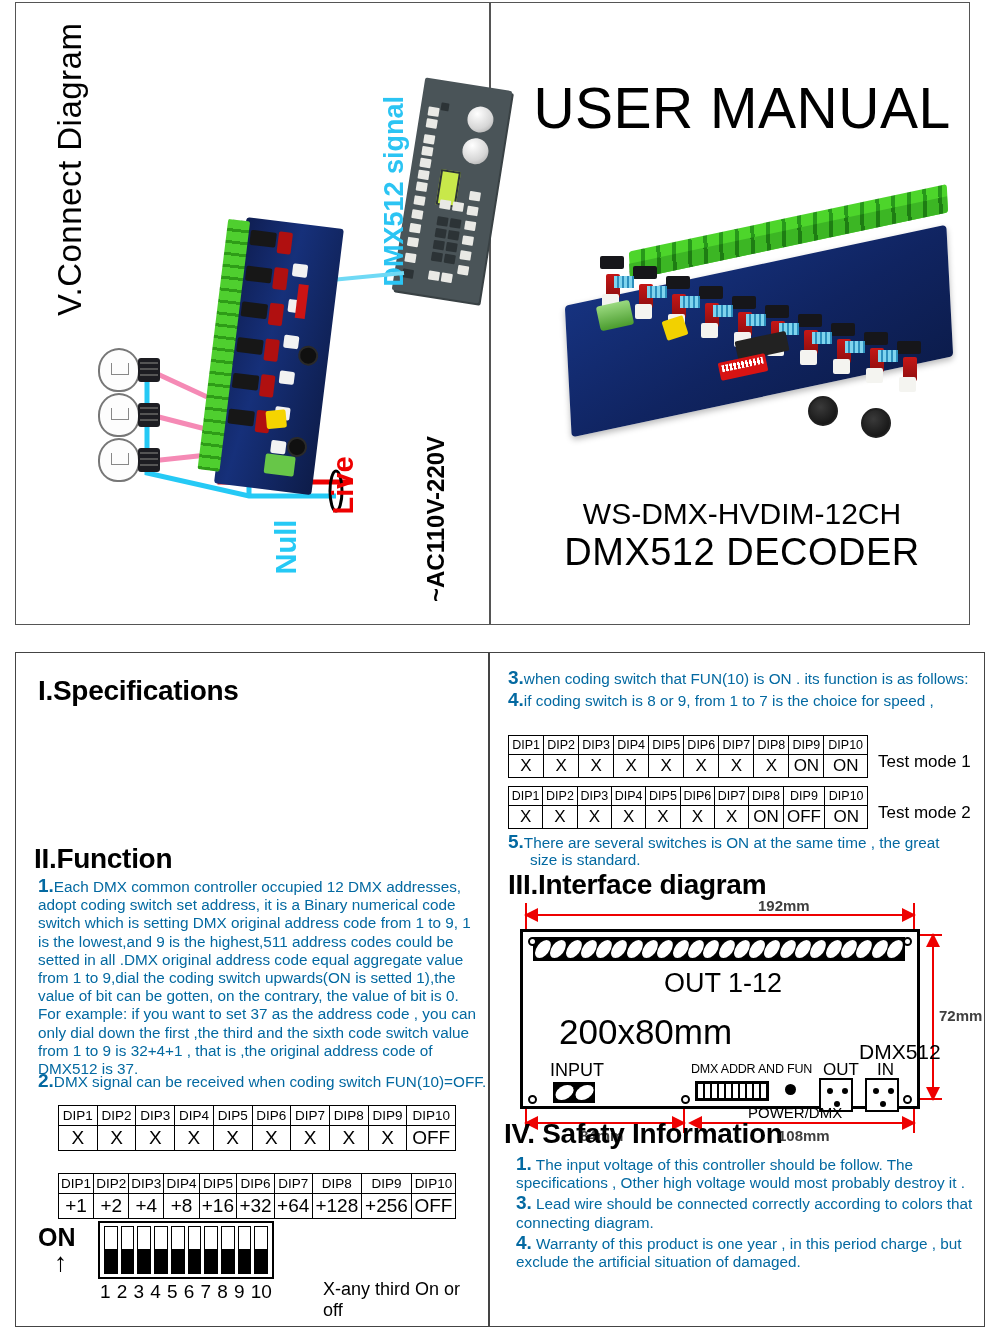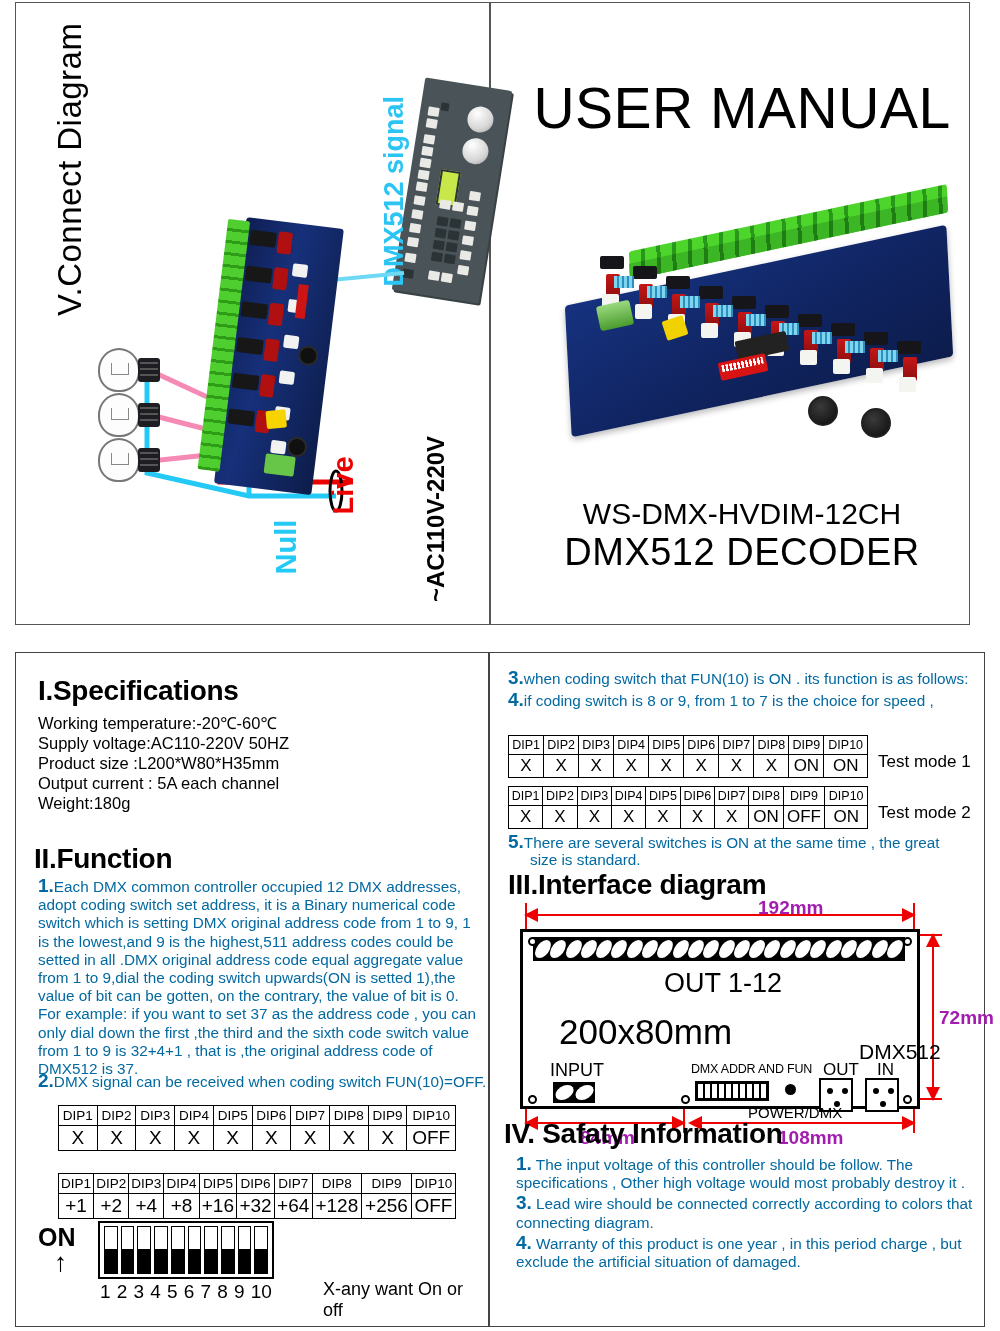--- a/index.html
+++ b/index.html
@@ -389,21 +389,21 @@
   .dotsm { position:absolute; left: 262px; top: 152px; width:11px; height:11px; background:#000; border-radius:50%;}
   .dmx512lbl { position:absolute; left: 300px; top: 108px; font-size: 21px; margin-left: 36px; }
   .outlbl { position:absolute; left: 300px; top: 128px; font-size: 17px; }
   .inlbl { position:absolute; left: 354px; top: 128px; font-size: 17px; }
   .xlrbox {
     position:absolute; width: 34px; height: 34px;
     border: 2.5px solid #000; background:#fff;
   }
   .xlrbox i { position:absolute; width:6px; height:6px; background:#000; border-radius:50%;}
   .screw { position:absolute; width: 9px; height:9px; border:2px solid #000; border-radius:50%; background:#fff;}
-  .dimtxt { position:absolute; color:#a21caf; font-size: 19px; font-weight:600;}
+  .dimtxt { position:absolute; color:#404040; font-size: 15px; font-weight:600;}
 </style>
 </head>
 <body>
 
 <div class="page">
 
   <div class="top-panel">
     <div class="top-divider"></div>
 
     <div>
@@ -576,27 +576,20 @@
     <div class="prod-name">DMX512 DECODER</div>
   </div>
 
   <div class="bot-panel">
     <div class="bot-divider"></div>
 
     <div class="col-left">
 
       <h2 class="sec" style="position:absolute;left:22px;top:22px;">I.Specifications</h2>
 
-      <div class="spec-list" style="position:absolute;left:22px;top:60px;width:430px;">
-        <div>Working temperature:-20℃-60℃</div>
-        <div>Supply voltage:AC110-220V  50HZ</div>
-        <div>Product size :L200*W80*H35mm</div>
-        <div>Output current : 5A each channel</div>
-        <div>Weight:180g</div>
-      </div>
 
       <h2 class="sec" style="position:absolute;left:18px;top:190px;">II.Function</h2>
 
       <div style="position:absolute;left:22px;top:224px;width:442px;">
         <p class="body">
           <span class="num">1.</span><span>Each DMX common controller occupied 12 DMX addresses, adopt coding switch set address, it is a Binary numerical code switch which is setting DMX original address code from 1 to 9, 1 is the lowest,and 9 is the highest,511 address codes  could be setted  in all .DMX original address code equal aggregate value from 1 to 9,dial the coding switch upwards(ON is setted 1),the value of bit can be  gotten, on the contrary, the value of bit is 0. For example: if you want to set 37 as the address code , you can only dial down the first ,the third and the  sixth code switch value from 1 to 9 is 32+4+1 , that is ,the original address  code of DMX512 is 37.</span>
         </p>
       </div>
 
       <div style="position:absolute;left:22px;top:419px;width:450px;">
@@ -713,21 +706,21 @@
           <span>2</span>
           <span>3</span>
           <span>4</span>
           <span>5</span>
           <span>6</span>
           <span>7</span>
           <span>8</span>
           <span>9</span>
           <span>10</span>
         </div>
-        <div class="xnote">X-any want On or off</div>
+        <div class="xnote">X-any third On or off</div>
       </div>
     </div>
 
     <div class="col-right">
 
       <p class="body" style="position:absolute;left:18px;top:16px;width:470px;">
         <span class="num">3.</span><span>when coding switch that FUN(10) is ON . its function is as follows:</span>
       </p>
       <p class="body" style="position:absolute;left:18px;top:38px;width:470px;">
         <span class="num">4.</span><span>if coding switch is 8 or 9,  from 1 to 7 is the choice for speed ,</span>

